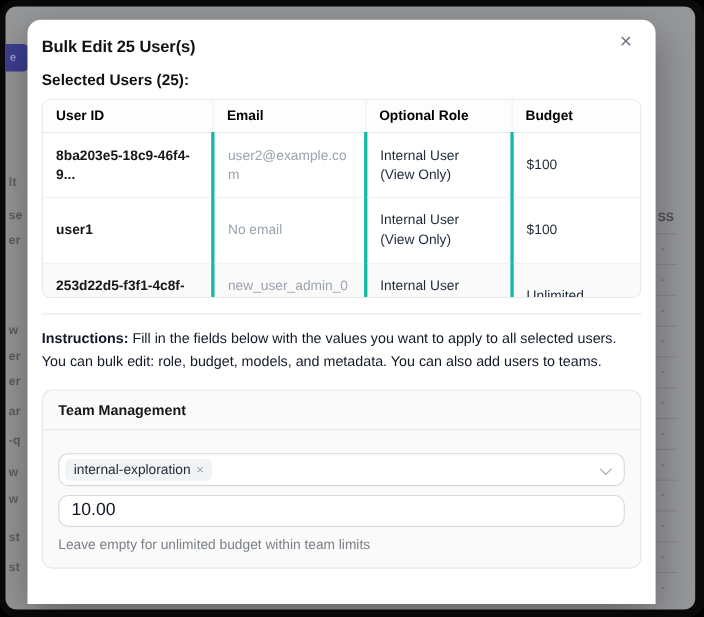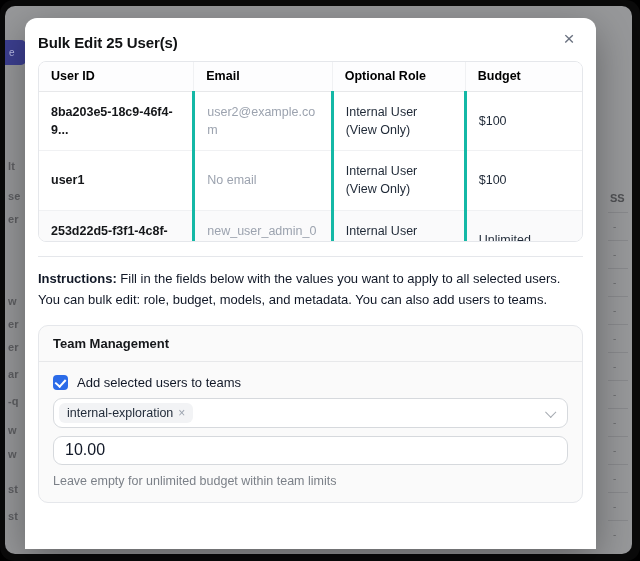--- a/index.html
+++ b/index.html
@@ -18,21 +18,21 @@
   .bg-left-frag {
     position:absolute; left:3px; color:#5e5f62; font-size:11px; font-weight:600;
     letter-spacing:.2px; white-space:nowrap;
   }
   .bg-blue-item {
     position:absolute; left:0; top:34px; width:21px; height:25px;
     background:#3c3f90; border-radius:0 5px 5px 0;
     color:#b9bce6; font-size:10px; display:flex; align-items:center; padding-left:4px;
   }
   .bg-right {
-    position:absolute; right:4px; top:184px; width:20px; bottom:0;
+    position:absolute; right:16px; top:184px; width:20px; bottom:0;
   }
   .bg-right-header {
     display:block; color:#4f5053; font-size:11px; font-weight:700; padding:2px 2px 8px 2px;
   }
   .bg-row {
     height:28px; border-top:1px solid #88898c; color:#6b6c6f; font-size:10px;
     display:flex; align-items:center; padding-left:5px;
   }
 
   
@@ -184,20 +184,21 @@
       <div class="bg-row">
           <span>-</span>
         </div>
     </div>
   </div>
 
   <div class="modal">
     <div class="modal-title">Bulk Edit 25 User(s)</div>
     <button class="close-btn">×</button>
 
+    <div class="selected-label">Selected Users (25):</div>
 
     <div class="table-wrap">
       <table>
         <colgroup>
             <col class="c-userid">
             <col class="c-email">
             <col class="c-role">
             <col class="c-budget">
           </colgroup>
         <thead>
@@ -233,24 +234,20 @@
     </div>
 
     <hr class="divider">
 
     <p class="instructions"><b>Instructions:</b> <span>Fill in the fields below with the values you want to apply to all selected users. You can bulk edit: role, budget, models, and metadata. You can also add users to teams.</span></p>
 
     <div class="team-card">
       <div class="team-card-header">Team Management</div>
       <div class="team-card-body">
 
-        <div class="checkbox-row">
-          <span class="checkbox"></span>
-          <span class="checkbox-label">Add selected users to teams</span>
-        </div>
 
 
         <div class="team-select">
           <span class="team-tag">
             <span>internal-exploration</span>
             <span class="tag-remove">×</span>
           </span>
           <span class="select-chevron"></span>
         </div>
 

